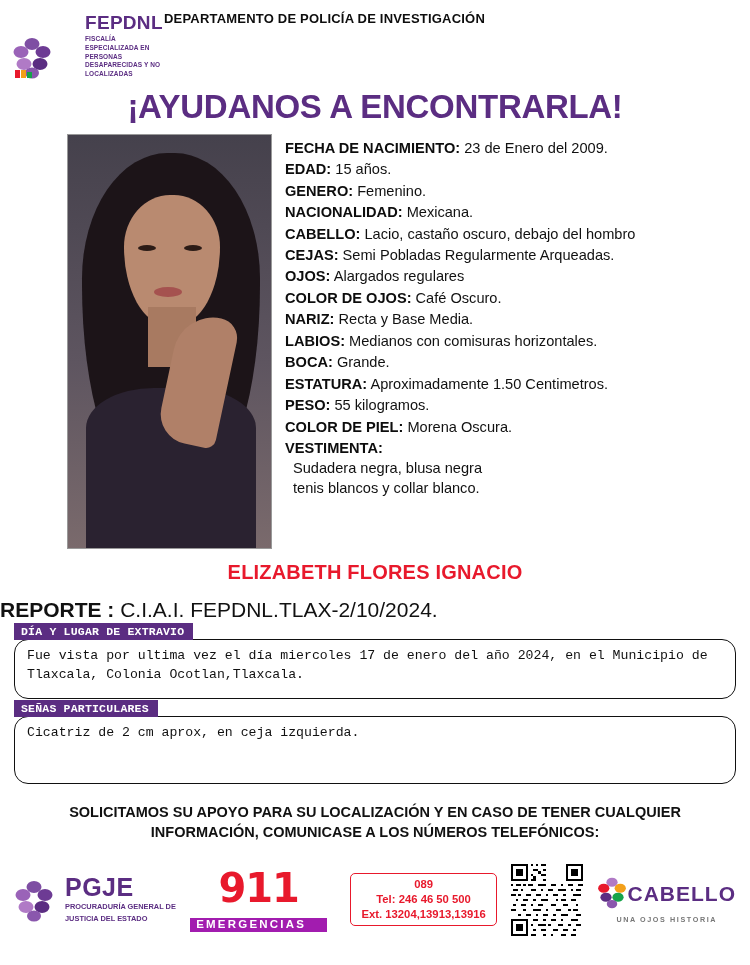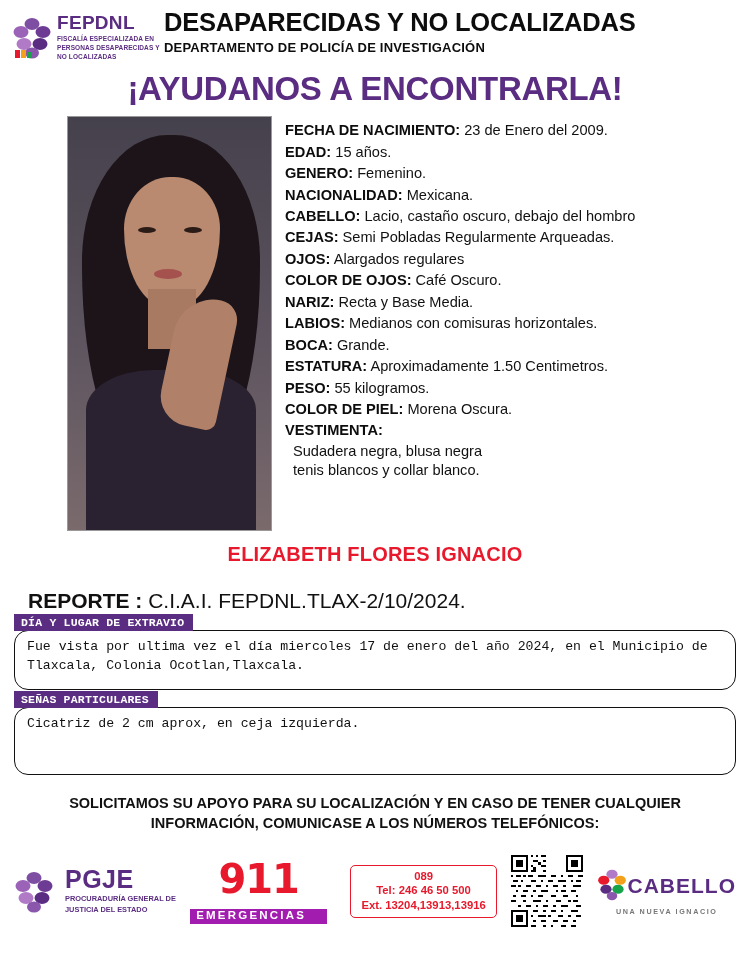--- a/index.html
+++ b/index.html
@@ -17,22 +17,23 @@
   
   .header {
     display: flex;
     align-items: flex-start;
     padding: 8px 10px 0 12px;
   }
   .logo-block {
     width: 150px;
     flex: 0 0 150px;
     display: flex;
-    align-items: center;
+    align-items: flex-end;
     padding-top: 4px;
+    gap: 28px;
   }
   .flower {
     width: 40px;
     height: 44px;
     flex: 0 0 40px;
     position: relative;
     margin-right: 5px;
   }
   .logo-text {
     padding-top: 1px;
@@ -176,22 +177,21 @@
     text-align: center;
     font-size: 20px;
     font-weight: bold;
     color: #e8192c;
     letter-spacing: 0.2px;
     margin-top: 12px;
   }
 
   
   .reporte {
-    margin-top: 23px;
-    padding-left: 28px;
+    margin-top: 14px;
     font-size: 21px;
     color: #111;
   }
   .reporte .lbl { font-weight: bold; }
 
   
   .section { padding: 0 14px; margin-top: 0; font-family: Liberation Mono, monospace; }
   .sec-label {
     display: inline-block;
     background: #5b2d82;
@@ -322,21 +322,20 @@
           <rect x="15" y="37" width="5" height="6" fill="#16a34a"></rect>
         </g>
       </svg>
     </div>
     <div class="logo-text">
       <div class="logo-title">FEPDNL</div>
       <div class="logo-sub">FISCALÍA ESPECIALIZADA EN PERSONAS DESAPARECIDAS Y NO LOCALIZADAS</div>
     </div>
   </div>
   <div class="header-titles">
-    <div class="h-line2">DESAPARECIDAS Y NO LOCALIZADAS</div>
     <div class="h-line3">DEPARTAMENTO DE POLICÍA DE INVESTIGACIÓN</div>
   </div>
 </div>
 
 <div class="ayudanos">¡AYUDANOS A ENCONTRARLA!</div>
 
 <div class="main">
   <div class="photo-col">
     <div class="photo">
       <div class="ph-bg"></div>
@@ -581,15 +580,15 @@
           <ellipse cx="20" cy="9" rx="7.5" ry="6" fill="#b07ac6"></ellipse>
           <ellipse cx="9" cy="17" rx="7.5" ry="6" fill="#e8192c"></ellipse>
           <ellipse cx="31" cy="17" rx="7.5" ry="6" fill="#f3a01a"></ellipse>
           <ellipse cx="12" cy="29" rx="7.5" ry="6" fill="#5b2d82"></ellipse>
           <ellipse cx="28" cy="29" rx="7.5" ry="6" fill="#16a34a"></ellipse>
           <ellipse cx="20" cy="38" rx="7" ry="5.5" fill="#8a57ad"></ellipse>
         </svg>
       </span>
       <span class="tlax-word">CABELLO</span>
     </div>
-    <div class="tlax-sub">UNA NUEVA IGNACIO</div>
+    <div class="tlax-sub">UNA OJOS HISTORIA</div>
   </div>
 </div>
 
 </body></html>

